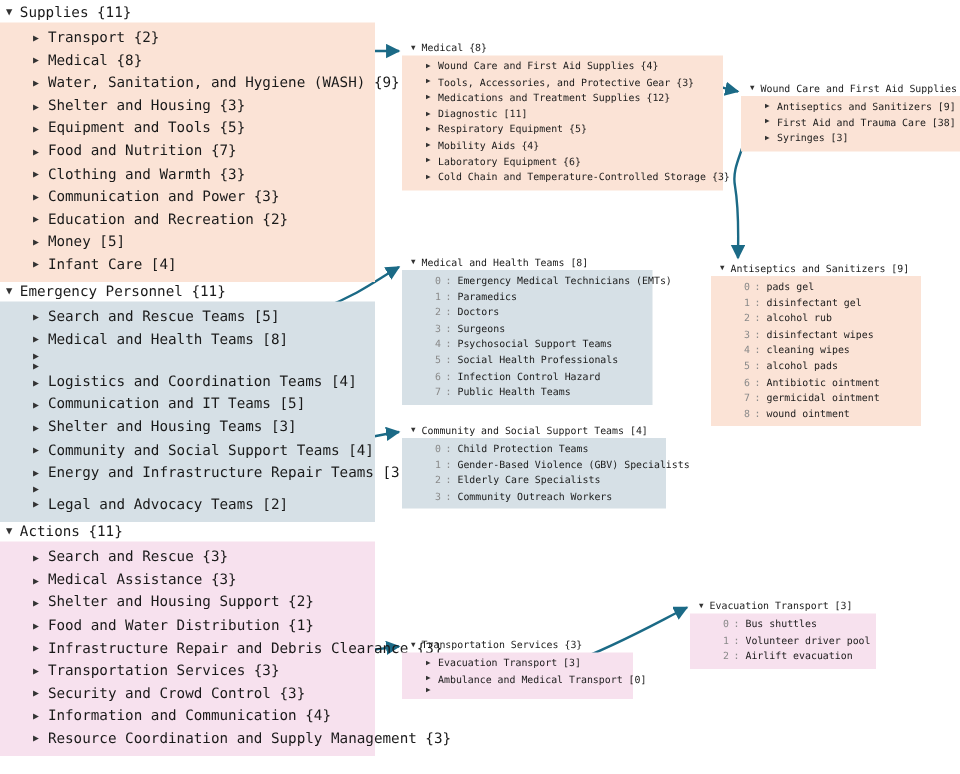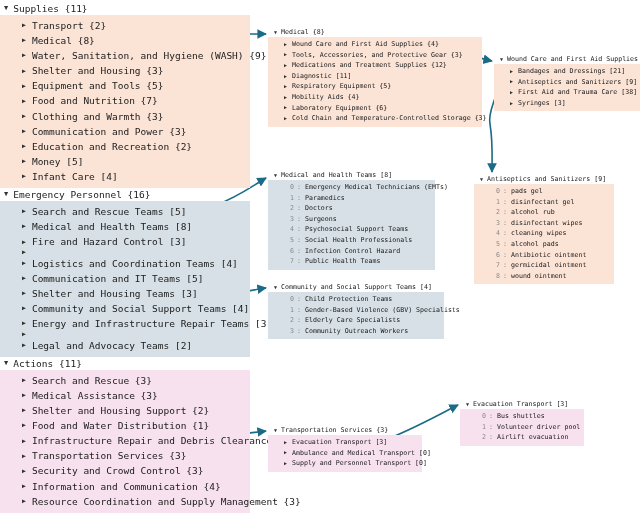--- a/index.html
+++ b/index.html
@@ -128,34 +128,33 @@
         <span class="caret">▶</span>
         <span>Money [5]</span>
       </div>
       <div class="child-row">
         <span class="caret">▶</span>
         <span>Infant Care [4]</span>
       </div>
     </div>
     <div class="root-row">
       <span class="caret">▼</span>
-      <span>Emergency Personnel {16}</span>
+      <span>Emergency Personnel {11}</span>
     </div>
     <div class="panel blue">
       <div class="child-row">
         <span class="caret">▶</span>
         <span>Search and Rescue Teams [5]</span>
       </div>
       <div class="child-row">
         <span class="caret">▶</span>
         <span>Medical and Health Teams [8]</span>
       </div>
       <div class="child-row">
         <span class="caret">▶</span>
-        <span>Fire and Hazard Control [3]</span>
       </div>
       <div class="child-row">
         <span class="caret">▶</span>
       </div>
       <div class="child-row">
         <span class="caret">▶</span>
         <span>Logistics and Coordination Teams [4]</span>
       </div>
       <div class="child-row">
         <span class="caret">▶</span>
@@ -267,24 +266,20 @@
   </div>
 
 <div class="sub" id="panel-wound_care" style="left:494px;top:54px;width:146px;">
     <div class="sub-head">
       <span class="caret">▼</span>
       <span>Wound Care and First Aid Supplies {4}</span>
     </div>
     <div class="sub-body salmon">
       <div class="sub-row">
         <span class="caret">▶</span>
-        <span>Bandages and Dressings [21]</span>
-      </div>
-      <div class="sub-row">
-        <span class="caret">▶</span>
         <span>Antiseptics and Sanitizers [9]</span>
       </div>
       <div class="sub-row">
         <span class="caret">▶</span>
         <span>First Aid and Trauma Care [38]</span>
       </div>
       <div class="sub-row">
         <span class="caret">▶</span>
         <span>Syringes [3]</span>
       </div>
@@ -432,21 +427,20 @@
       <div class="sub-row">
         <span class="caret">▶</span>
         <span>Evacuation Transport [3]</span>
       </div>
       <div class="sub-row">
         <span class="caret">▶</span>
         <span>Ambulance and Medical Transport [0]</span>
       </div>
       <div class="sub-row">
         <span class="caret">▶</span>
-        <span>Supply and Personnel Transport [0]</span>
       </div>
     </div>
   </div>
 
 <div class="sub" id="panel-evacuation" style="left:460px;top:399px;width:124px;">
     <div class="sub-head">
       <span class="caret">▼</span>
       <span>Evacuation Transport [3]</span>
     </div>
     <div class="sub-body pink">

